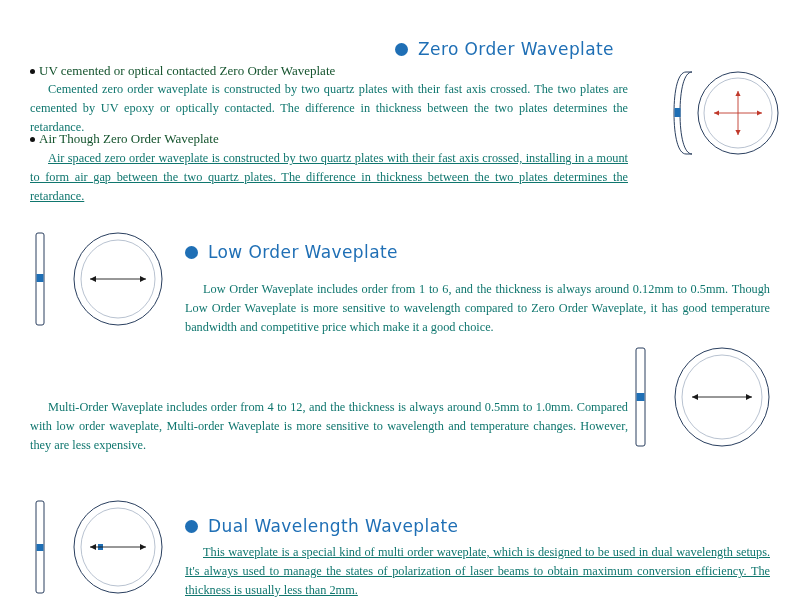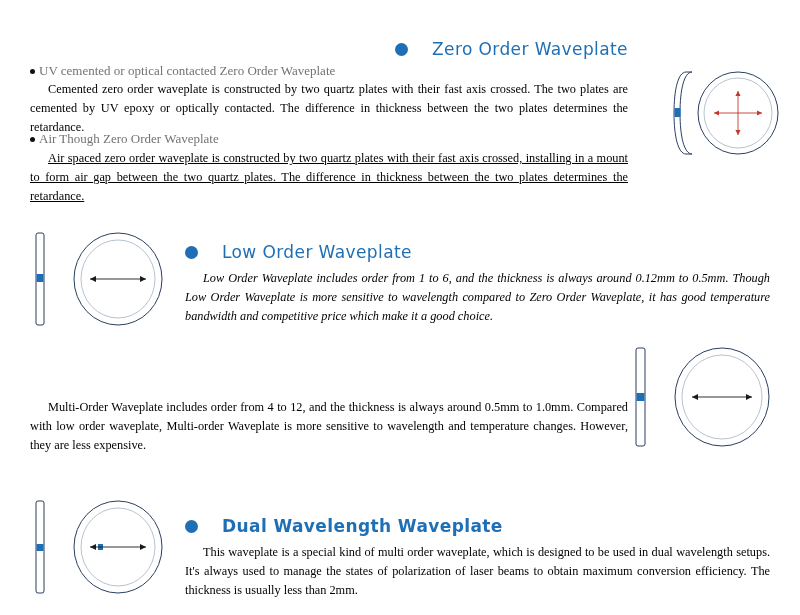--- a/index.html
+++ b/index.html
@@ -19,21 +19,21 @@
     position: relative;
     width: 800px;
     height: 615px;
   }
 
   
   .section-heading {
     position: absolute;
     display: flex;
     align-items: center;
-    gap: 24px;
+    gap: 10px;
     font-family: "DejaVu Sans", sans-serif;
     font-size: 17px;
     color: #1f6fb5;
     letter-spacing: 0.4px;
     white-space: nowrap;
   }
   .bullet-dot {
     width: 13px;
     height: 13px;
     border-radius: 50%;
@@ -42,29 +42,29 @@
     flex: none;
   }
 
   
   .para {
     position: absolute;
     font-family: "Liberation Serif", serif;
     font-size: 12.3px;
     line-height: 19px;
     text-align: justify;
-    color: #000000;
+    color: #0f766e;
   }
   .para.indent { text-indent: 18px; }
 
   .sub-head {
     position: absolute;
     font-family: "Liberation Serif", serif;
     font-size: 13px;
-    color: #737373;
+    color: #14532d;
     white-space: nowrap;
   }
   .sub-head .sq {
     display: inline-block;
     width: 5px;
     height: 5px;
     border-radius: 50%;
     background: #111;
     vertical-align: middle;
     margin-right: 4px;
@@ -124,21 +124,21 @@
         <path d="M86 77 l-2.6 -5 h5.2 z"></path>
       </g>
     </svg>
   </div>
 
   <div class="section-heading" style="left:185px; top:242px;">
     <span class="bullet-dot"></span>
     <span>Low Order Waveplate</span>
   </div>
 
-  <div class="para indent" style="left:185px; top:269px; width:585px;font-style:italic;">Low Order Waveplate includes order from 1 to 6, and the thickness is always around 0.12mm to 0.5mm. Though Low Order Waveplate is more sensitive to wavelength compared to Zero Order Waveplate, it has good temperature bandwidth and competitive price which make it a good choice.</div>
+  <div class="para indent" style="left:185px; top:280px; width:585px;">Low Order Waveplate includes order from 1 to 6, and the thickness is always around 0.12mm to 0.5mm. Though Low Order Waveplate is more sensitive to wavelength compared to Zero Order Waveplate, it has good temperature bandwidth and competitive price which make it a good choice.</div>
 
   <div class="figure" style="left:22px; top:224px;">
     <svg width="160" height="110" viewBox="0 0 160 110">
       <g fill="none" stroke="#2a3f5f" stroke-width="1">
         <rect x="14" y="9" width="8" height="92" rx="2"></rect>
       </g>
       <rect x="14.5" y="50" width="7" height="8" fill="#1f6fb5"></rect>
       <ellipse cx="96" cy="55" rx="44" ry="46" fill="none" stroke="#2a3f5f" stroke-width="1"></ellipse>
       <ellipse cx="96" cy="55" rx="37" ry="39" fill="none" stroke="#9aa7bb" stroke-width="0.7"></ellipse>
       <line x1="68" y1="55" x2="124" y2="55" stroke="#1a1a1a" stroke-width="0.9"></line>
@@ -157,26 +157,26 @@
       </g>
       <rect x="10.5" y="53" width="8" height="8" fill="#1f6fb5"></rect>
       <ellipse cx="96" cy="57" rx="47" ry="49" fill="none" stroke="#2a3f5f" stroke-width="1"></ellipse>
       <ellipse cx="96" cy="57" rx="40" ry="42" fill="none" stroke="#9aa7bb" stroke-width="0.7"></ellipse>
       <line x1="66" y1="57" x2="126" y2="57" stroke="#1a1a1a" stroke-width="0.9"></line>
       <path d="M126 57 l-6 -3 v6 z" fill="#1a1a1a"></path>
       <path d="M66 57 l6 -3 v6 z" fill="#1a1a1a"></path>
     </svg>
   </div>
 
-  <div class="section-heading" style="left:185px; top:516px;font-weight:bold;">
+  <div class="section-heading" style="left:185px; top:516px;">
     <span class="bullet-dot"></span>
     <span>Dual Wavelength Waveplate</span>
   </div>
 
-  <div class="para indent" style="left:185px; top:543px; width:585px;">This waveplate is a special kind of multi order waveplate, which is designed to be used in dual wavelength setups. It's always used to manage the states of polarization of laser beams to obtain maximum conversion efficiency. The thickness is usually less than 2mm.</div>
+  <div class="para indent" style="left:185px; top:543px; width:585px;text-decoration:underline;">This waveplate is a special kind of multi order waveplate, which is designed to be used in dual wavelength setups. It's always used to manage the states of polarization of laser beams to obtain maximum conversion efficiency. The thickness is usually less than 2mm.</div>
 
   <div class="figure" style="left:22px; top:492px;">
     <svg width="160" height="110" viewBox="0 0 160 110">
       <g fill="none" stroke="#2a3f5f" stroke-width="1">
         <rect x="14" y="9" width="8" height="92" rx="2"></rect>
       </g>
       <rect x="14.5" y="52" width="7" height="7" fill="#1f6fb5"></rect>
       <ellipse cx="96" cy="55" rx="44" ry="46" fill="none" stroke="#2a3f5f" stroke-width="1"></ellipse>
       <ellipse cx="96" cy="55" rx="37" ry="39" fill="none" stroke="#9aa7bb" stroke-width="0.7"></ellipse>
       <rect x="76" y="52" width="5" height="6" fill="#1f6fb5"></rect>

